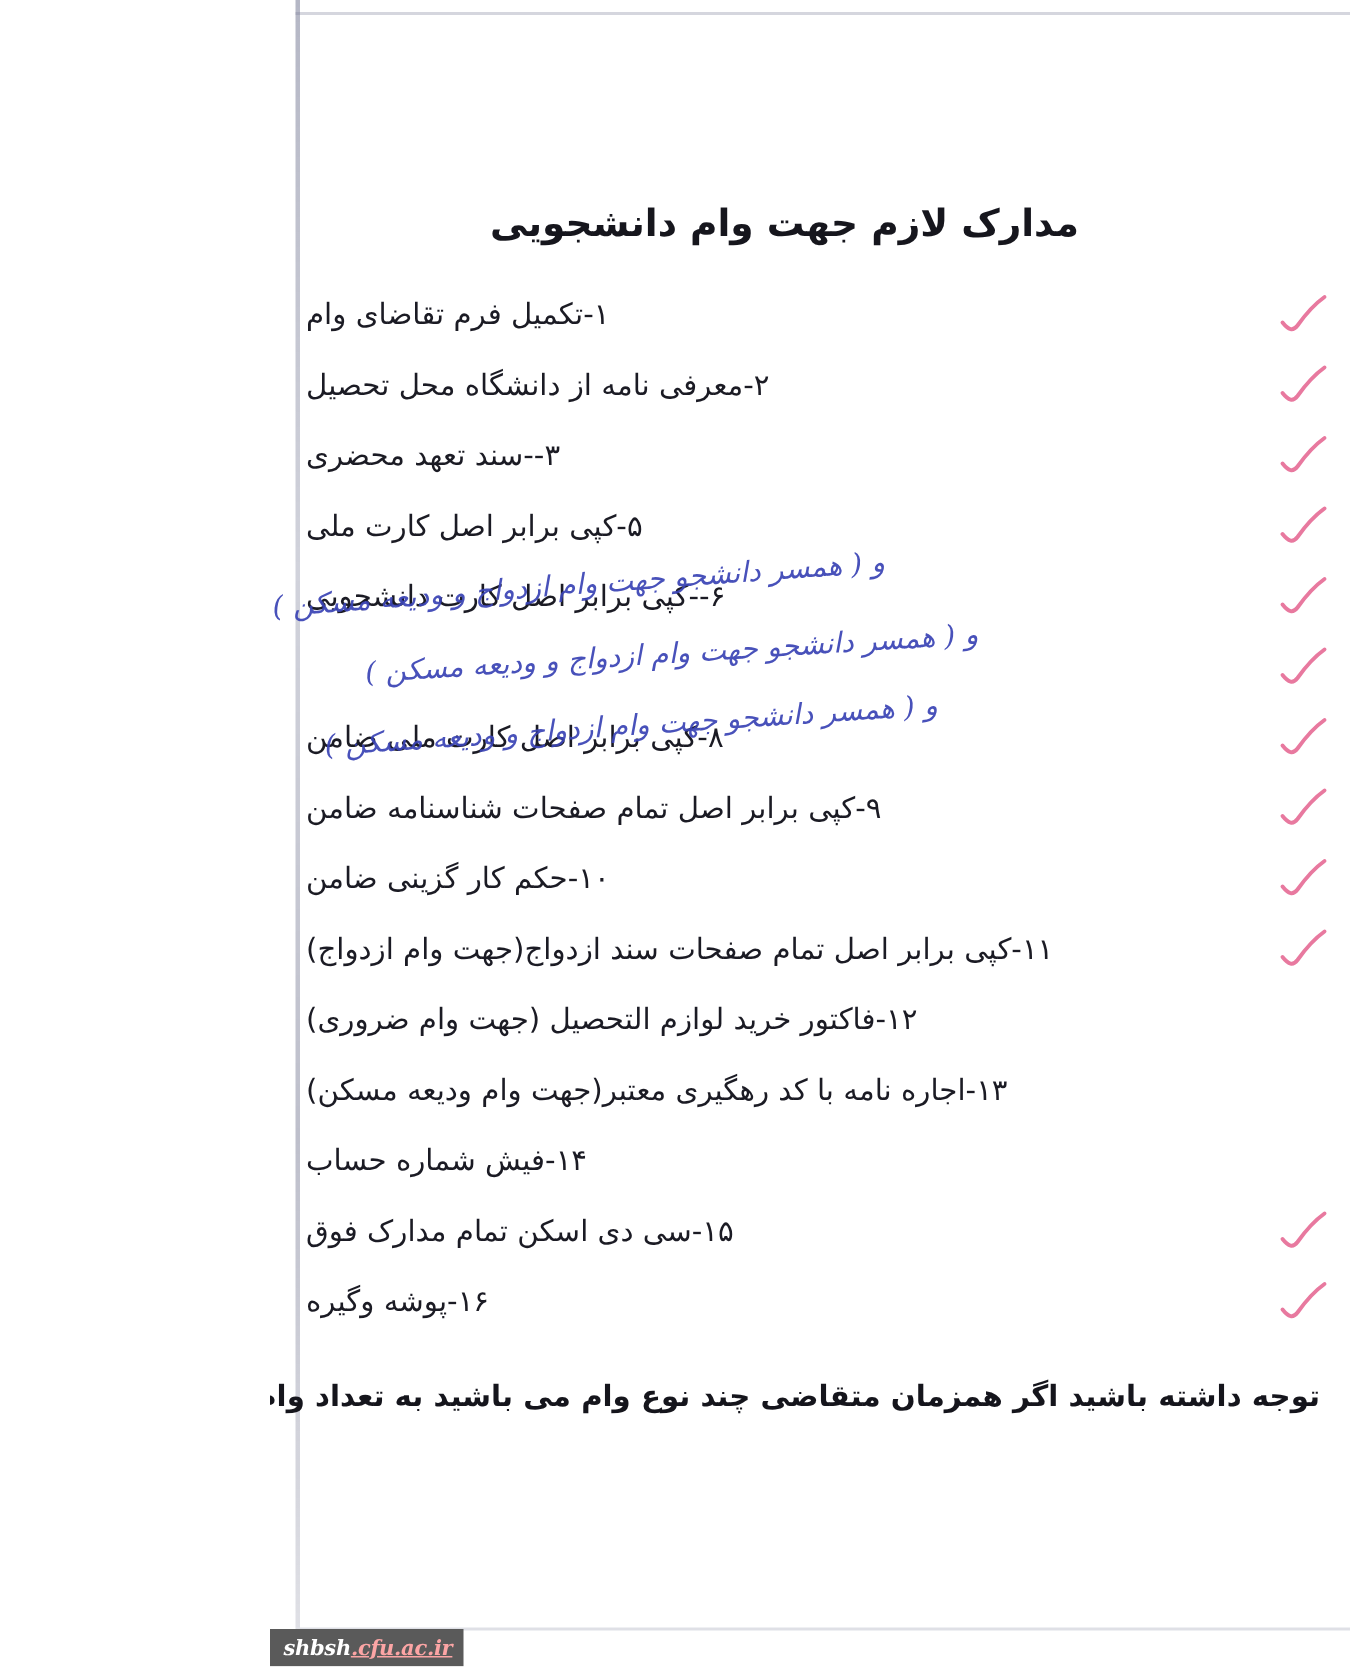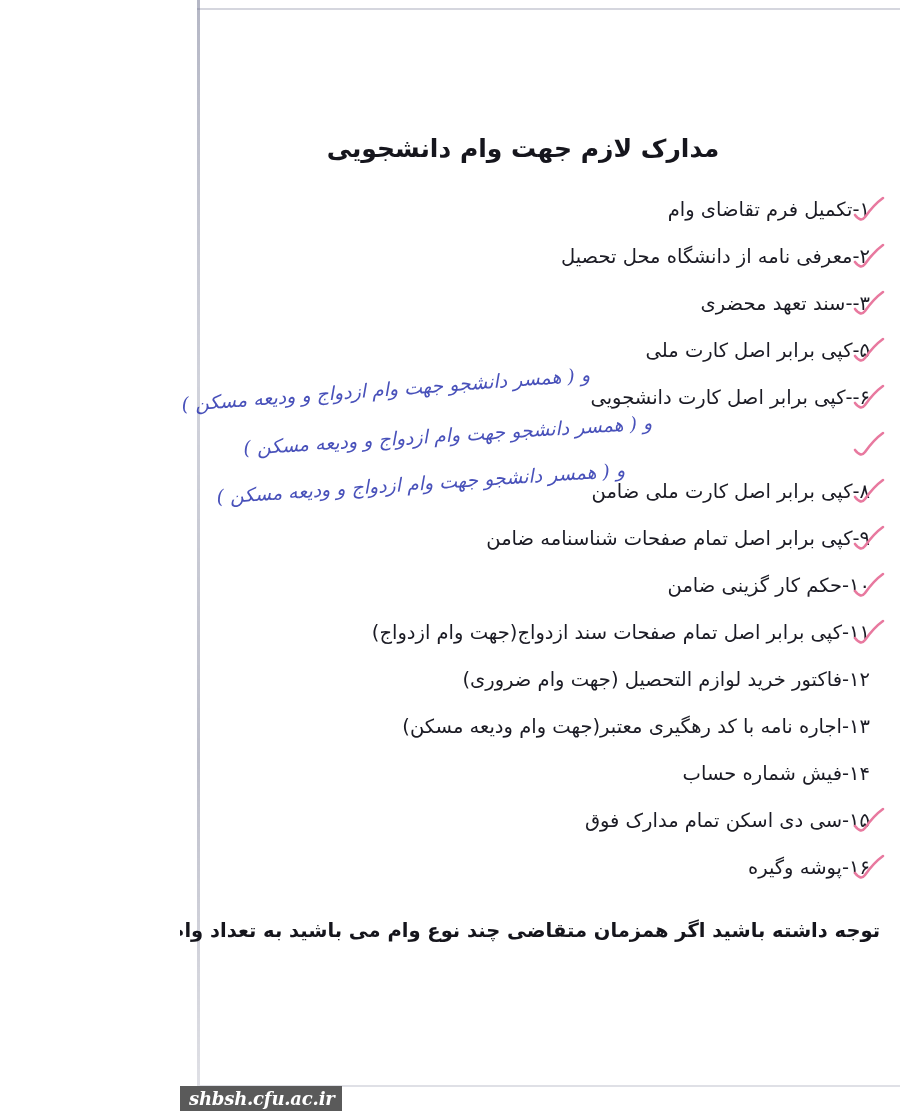--- a/index.html
+++ b/index.html
@@ -83,21 +83,21 @@
     right: 0;
     left: 0;
     padding: 0;
     margin: 0;
     list-style: none;
   }
   .list-item {
     position: relative;
     height: 47px;
     line-height: 47px;
-    text-align: right;
+    text-align: left;
     font-size: 19.5px;
     color: #1b1b24;
     white-space: nowrap;
     padding-right: 30px;
     margin-left: 24px;
   }
   .list-item .item-text {
     display: inline;
   }
 
@@ -146,25 +146,25 @@
     top: 1086px;
     height: 25px;
     background: #5a5a5a;
     display: flex;
     align-items: center;
     padding: 0 7px 0 9px;
     direction: ltr;
     font-family: "DejaVu Serif", serif;
     font-style: italic;
     font-weight: bold;
-    font-size: 18px;
+    font-size: 14px;
     letter-spacing: -0.2px;
   }
   .wm-a { color: #ffffff; }
-  .wm-b { color: #ffffff; }
+  .wm-b { color: #fca5a5; text-decoration: underline; }
 </style>
 </head>
 <body>
 
 <div class="page">
 
   <div class="scan-edge-top"></div>
   <div class="scan-edge-left"></div>
   <div class="scan-edge-right"></div>
   <div class="scan-edge-bottom"></div>

